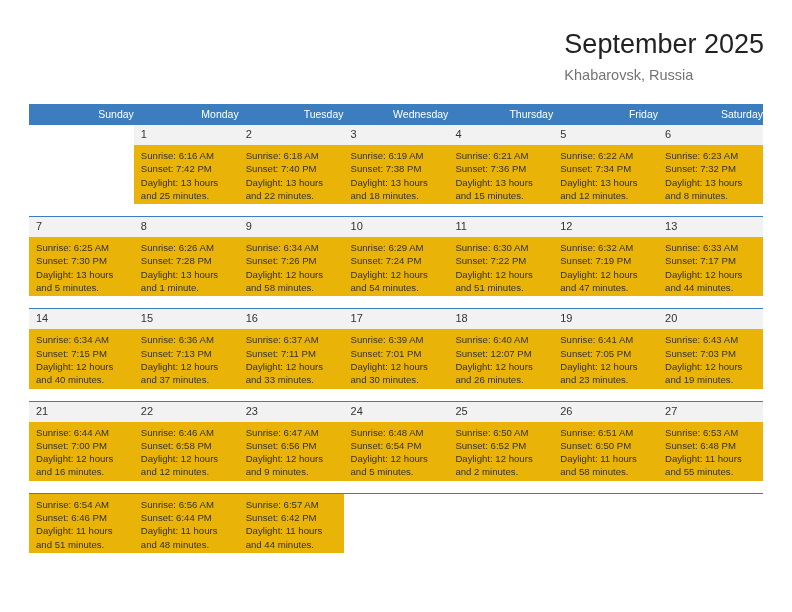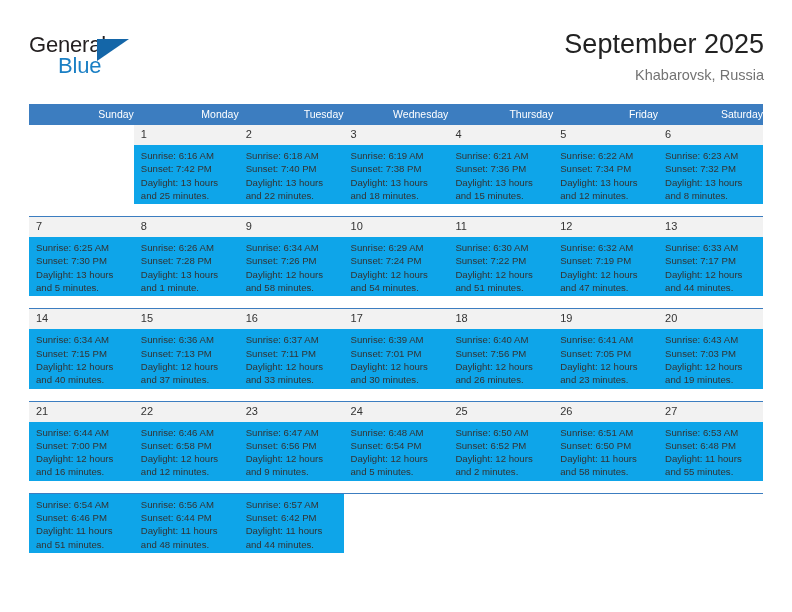--- a/index.html
+++ b/index.html
@@ -62,21 +62,20 @@
     width: 0;
     height: 0;
     border-left: 32px solid #1466a8;
     border-bottom: 22px solid transparent;
   }
 
   .title-block {
     position: absolute;
     right: 0;
     top: 0;
-    text-align: right;
   }
   .cal-title {
     font-size: 27px;
     color: #222222;
     line-height: 32px;
     white-space: nowrap;
     font-weight: normal;
     margin: 0;
   }
   .cal-subtitle {
@@ -133,43 +132,38 @@
     padding: 2px 0 1px 7px;
     font-size: 11px;
     line-height: 14px;
     color: #333333;
   }
   .daynum-row td.empty {
     background: #ffffff;
   }
 
   .detail-row td {
-    background: #0ea5e9;
+    background: #eab308;
     padding: 4px 6px 2px 7px;
     font-size: 9.6px;
     line-height: 13.3px;
     color: #333333;
   }
   .detail-row td .line {
     white-space: nowrap;
   }
   .detail-row td.empty { background: #ffffff; }
 </style>
 </head>
 <body>
 
 <div class="page">
 
   <div class="header">
 
-    <div class="brand">
-      <span class="brand-general">General</span>
-      <span class="brand-triangle"></span>
-      <span class="brand-blue">Blue</span>
-    </div>
 
     <div class="title-block">
       <h1 class="cal-title">September 2025</h1>
       <div class="cal-subtitle">Khabarovsk, Russia</div>
     </div>
 
   </div>
 
   <table class="calendar">
     <thead>
@@ -326,21 +320,21 @@
             <div class="line">and 33 minutes.</div>
           </td>
           <td>
             <div class="line">Sunrise: 6:39 AM</div>
             <div class="line">Sunset: 7:01 PM</div>
             <div class="line">Daylight: 12 hours</div>
             <div class="line">and 30 minutes.</div>
           </td>
           <td>
             <div class="line">Sunrise: 6:40 AM</div>
-            <div class="line">Sunset: 7:56 PM</div>
+            <div class="line">Sunset: 12:07 PM</div>
             <div class="line">Daylight: 12 hours</div>
             <div class="line">and 26 minutes.</div>
           </td>
           <td>
             <div class="line">Sunrise: 6:41 AM</div>
             <div class="line">Sunset: 7:05 PM</div>
             <div class="line">Daylight: 12 hours</div>
             <div class="line">and 23 minutes.</div>
           </td>
           <td>

